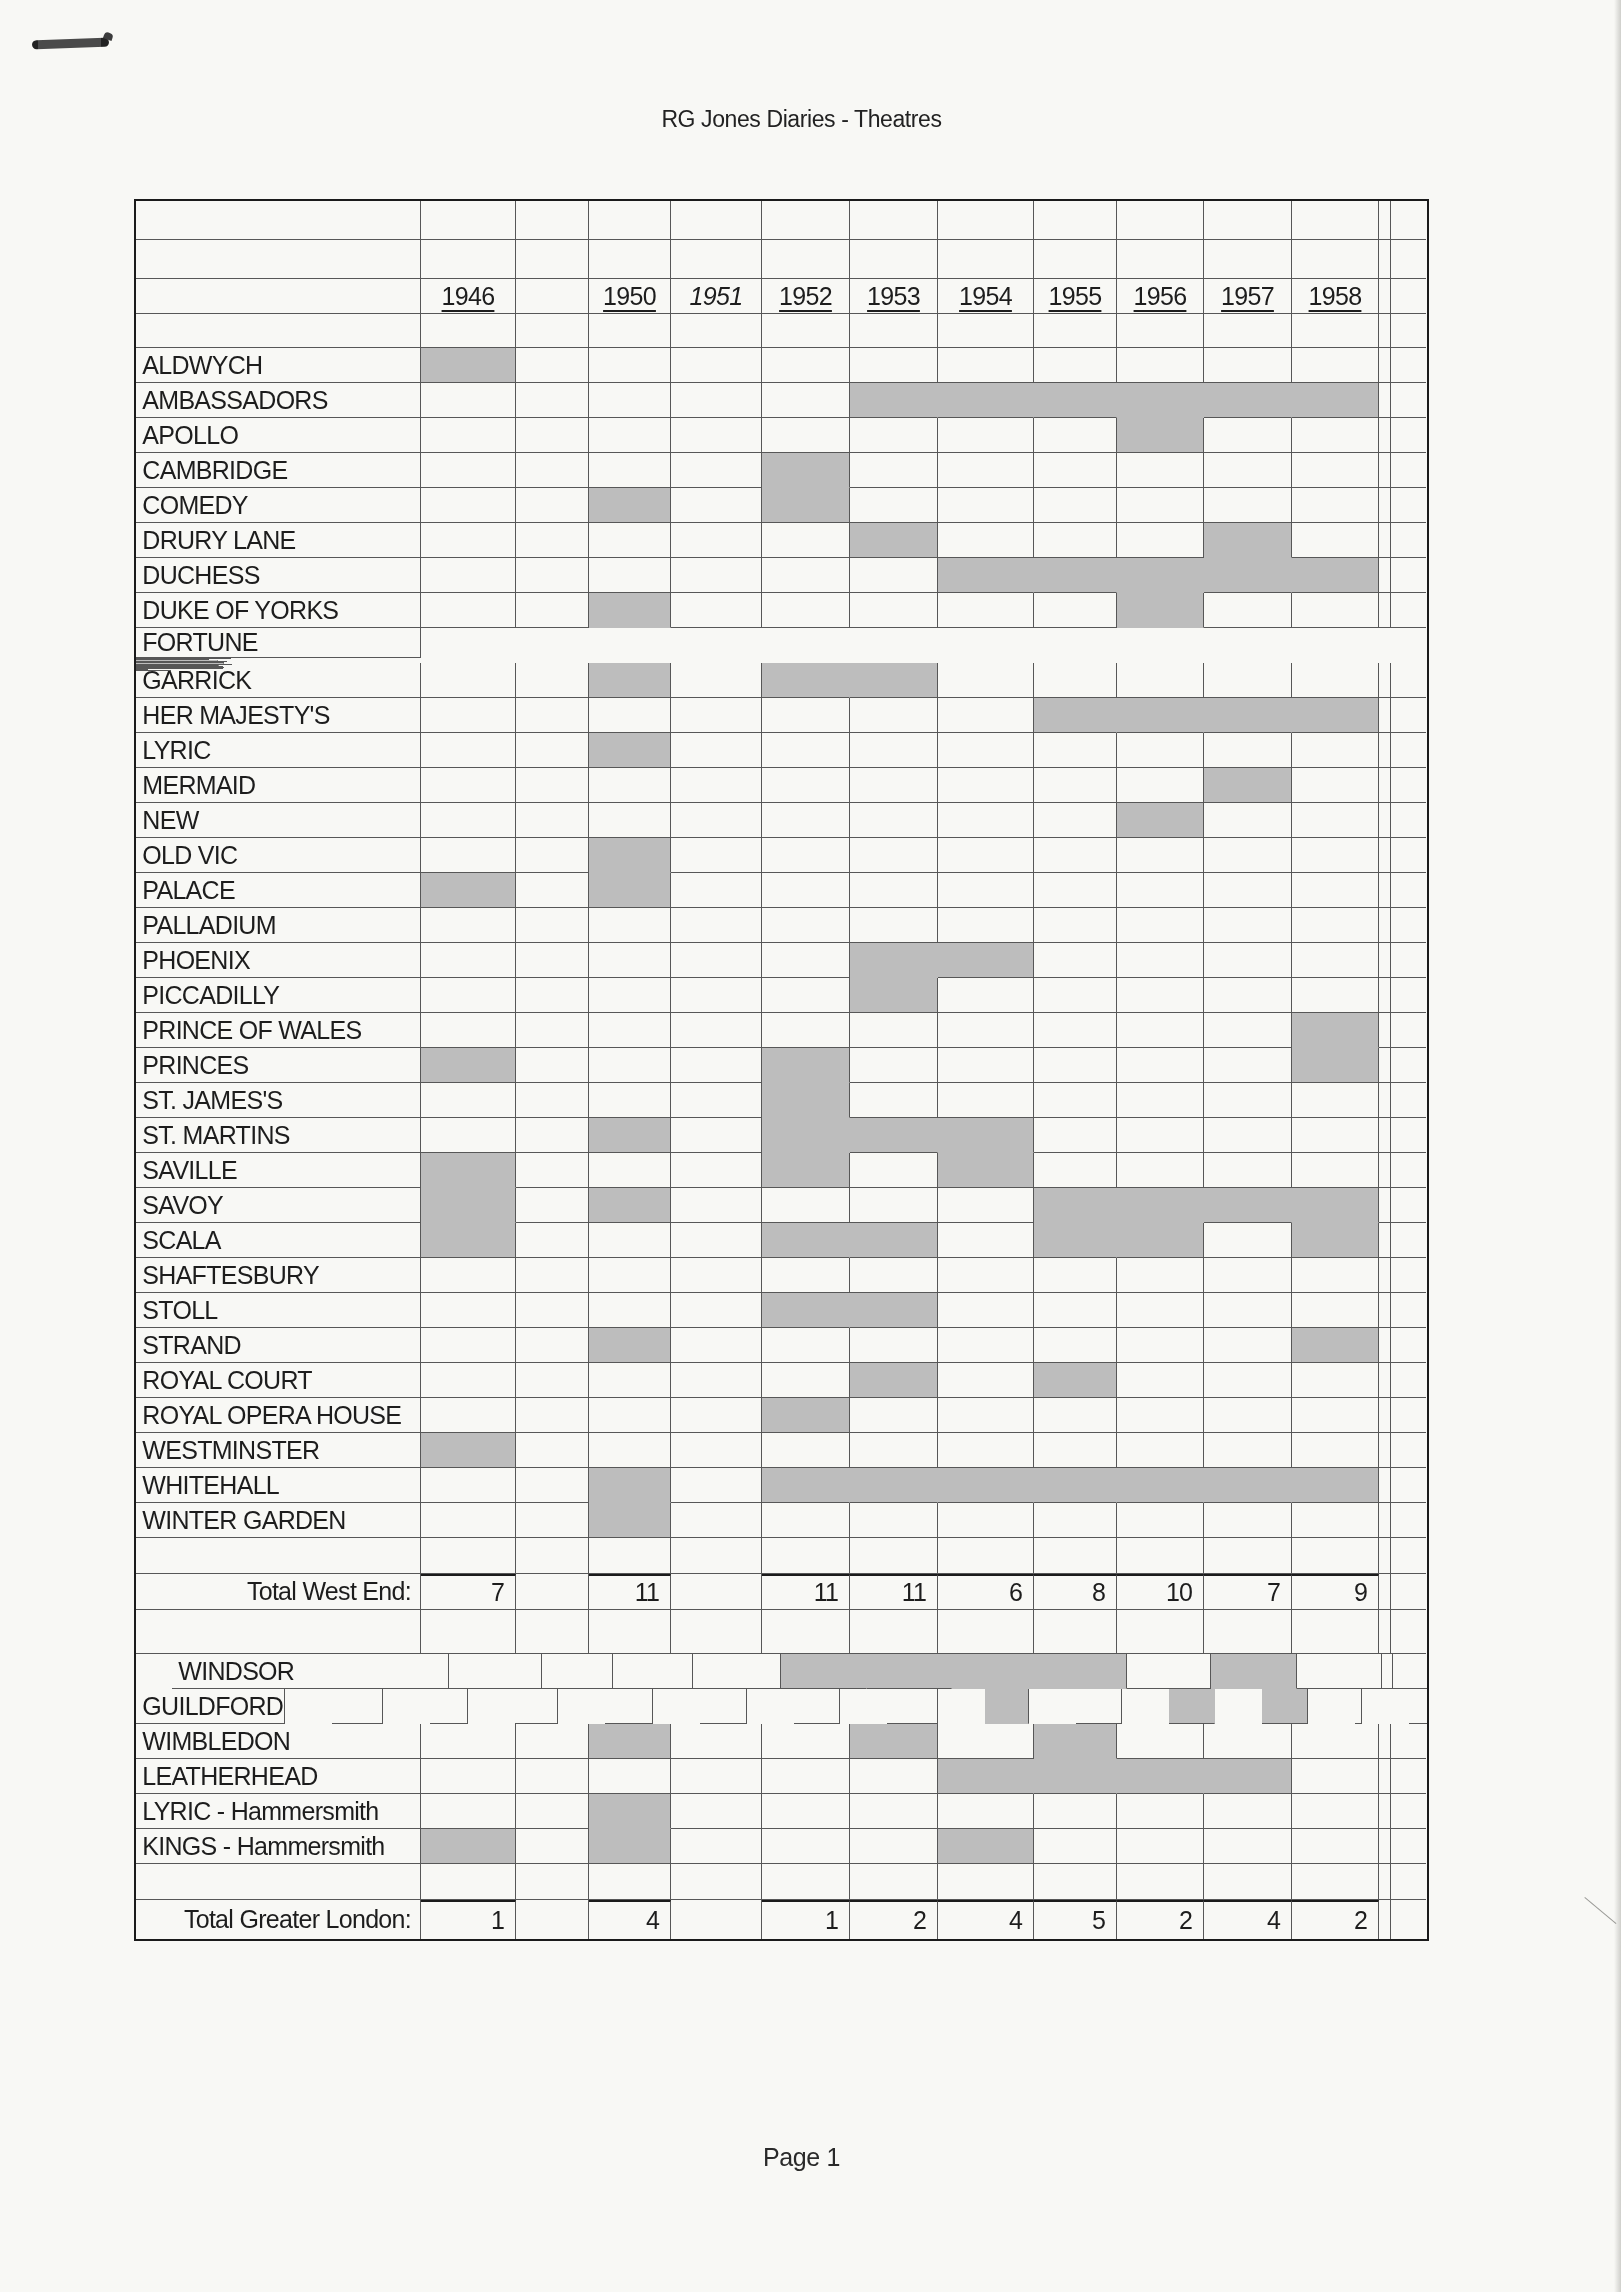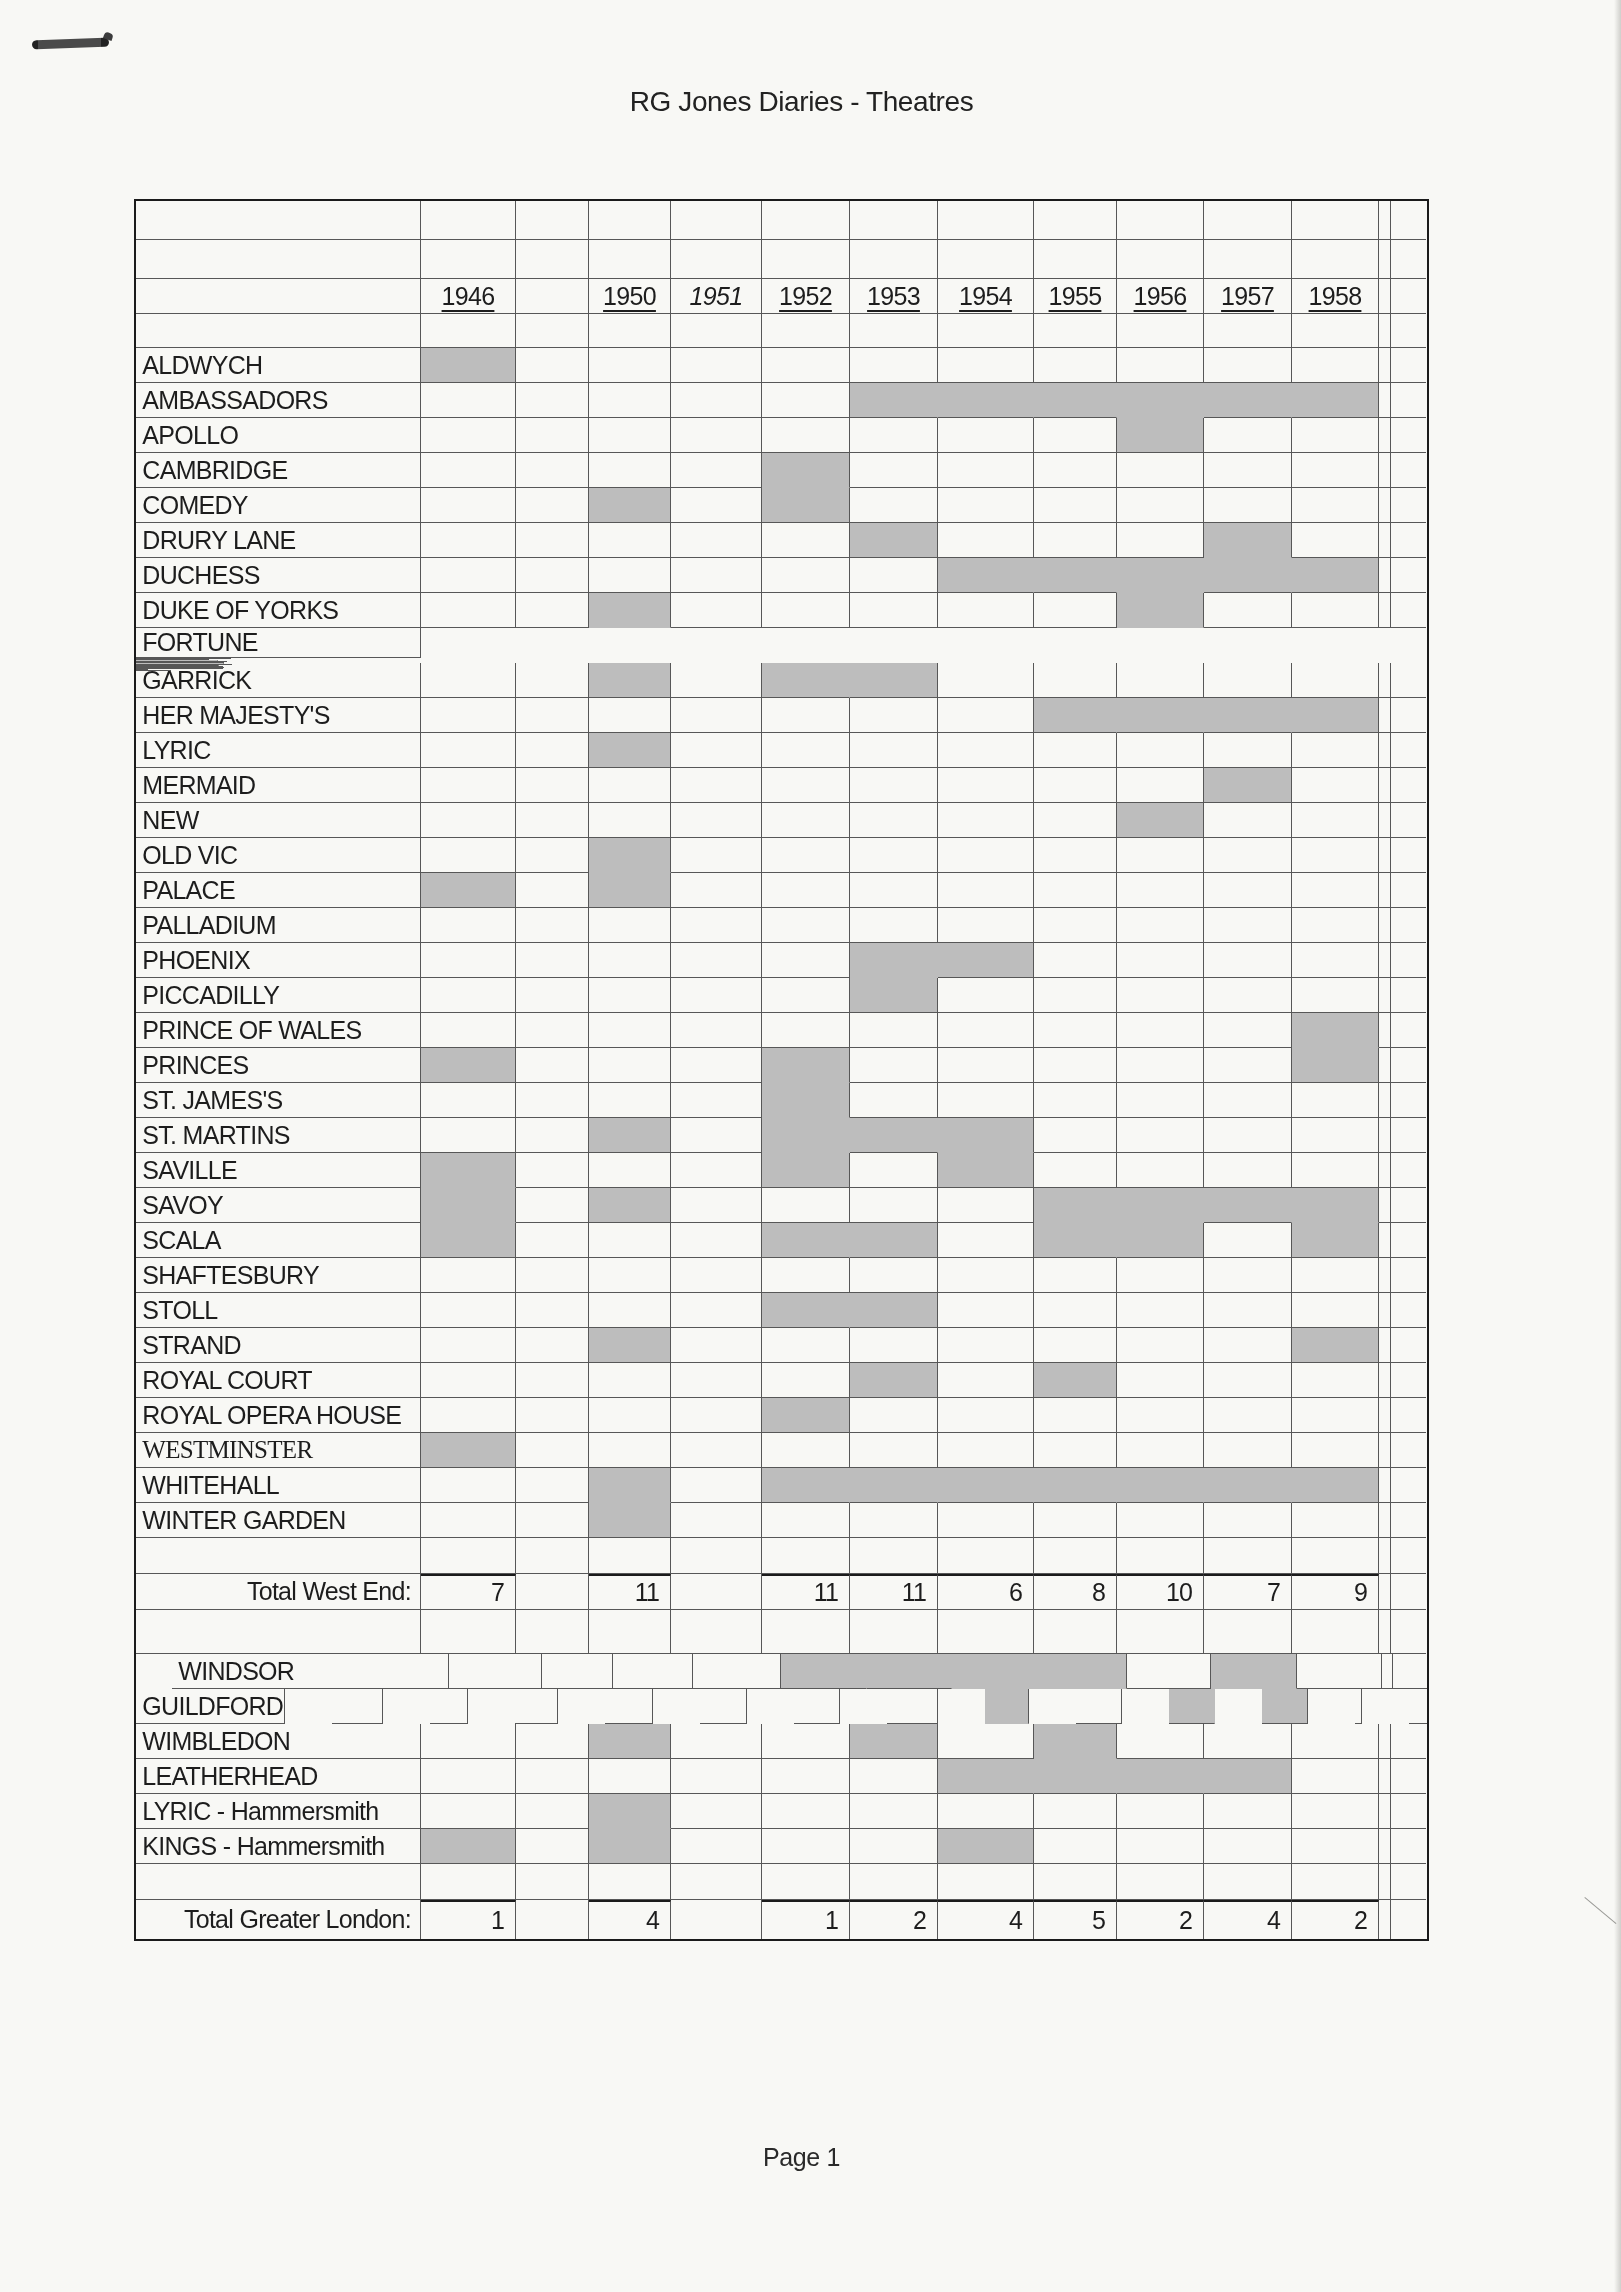--- a/index.html
+++ b/index.html
@@ -26,22 +26,22 @@
     border-radius:3.6px 3.6px 0 0;background:#3c3c3c;transform:rotate(20deg);}
   .edge-shadow{
     position:absolute;right:0;top:0;width:7.2px;height:100%;
     background:linear-gradient(to left, #cfcfcb, rgba(207,207,203,0));
   }
   .scratch-mark{
     position:absolute;left:1585px;top:1897px;width:41px;height:0.9px;
     background:#9a9a96;transform:rotate(40deg);transform-origin:left top;
   }
   .page-title{
-    position:absolute;left:0;top:86px;width:1603px;
-    text-align:center;font-size:28px;letter-spacing:-0.4px;color:#222;
+    position:absolute;left:0;top:106px;width:1603px;
+    text-align:center;font-size:23px;letter-spacing:-0.4px;color:#222;
   }
   .page-footer{
     position:absolute;left:0;top:2143px;width:1603px;
     text-align:center;font-size:25px;letter-spacing:-0.4px;color:#2a2a2a;
   }
   
   #tbl{
     position:absolute;left:134px;top:199px;width:1295px;
     border:2.7px solid var(--border);
     box-sizing:border-box;
@@ -715,21 +715,21 @@
       <div class="cell c5 shade"></div>
       <div class="cell c6"></div>
       <div class="cell c7"></div>
       <div class="cell c8"></div>
       <div class="cell c9"></div>
       <div class="cell c10"></div>
       <div class="cell c11"></div>
       <div class="cell c12"></div>
       <div class="cell c13"></div>
     </div>
-    <div class="trow" style="height: 35px; font-family: Liberation Serif, serif;">
+    <div class="trow" style="height: 35px;">
       <div class="cell c0">
         <div class="name">WESTMINSTER</div>
       </div>
       <div class="cell c1 shade"></div>
       <div class="cell c2"></div>
       <div class="cell c3"></div>
       <div class="cell c4"></div>
       <div class="cell c5"></div>
       <div class="cell c6"></div>
       <div class="cell c7"></div>

